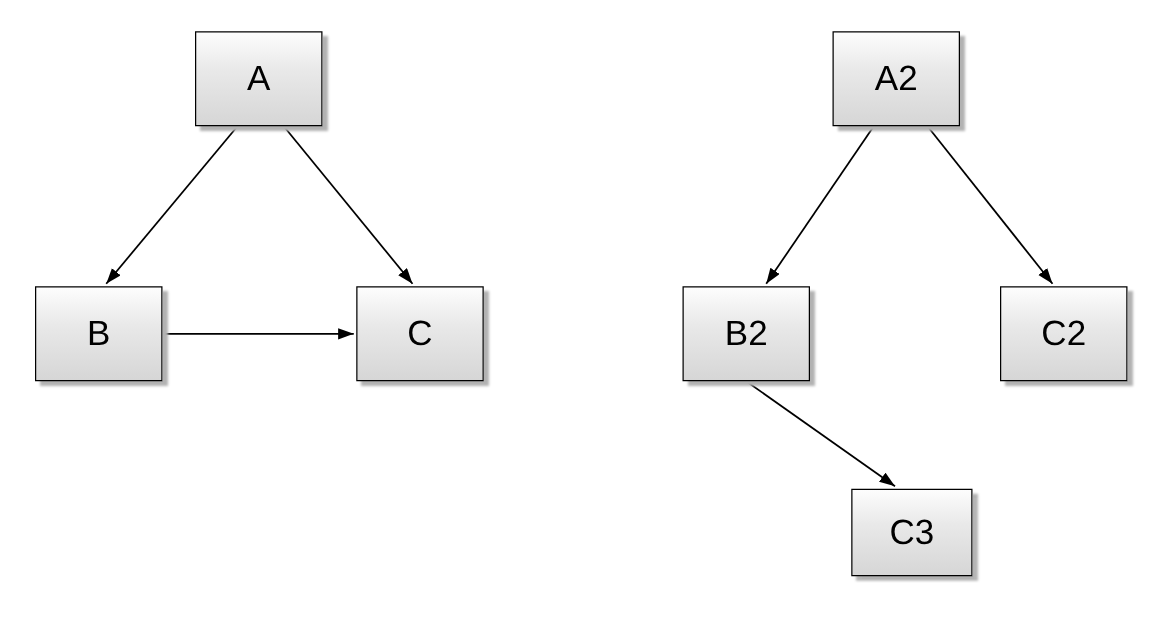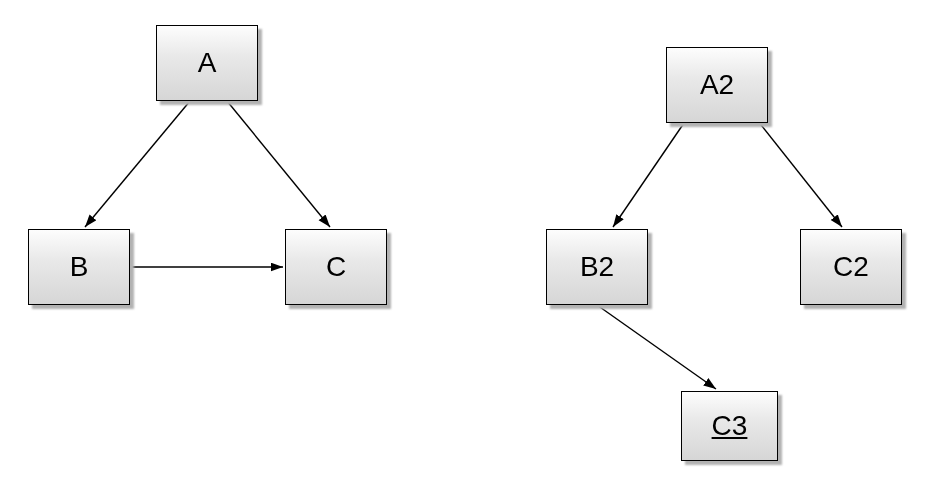--- a/index.html
+++ b/index.html
@@ -38,24 +38,24 @@
     font-size: 28px;
     color: #000000;
     line-height: 1;
     user-select: none;
   }
   
   .node-a  { left: 156px; top: 25px; }
   .node-b  { left: 28px;  top: 229px; }
   .node-c  { left: 285px; top: 229px; }
   
-  .node-a2 { left: 666px; top: 25px; margin-top: 22px; }
+  .node-a2 { left: 666px; top: 25px; }
   .node-b2 { left: 546px; top: 229px; text-align: right; }
   .node-c2 { left: 800px; top: 229px; }
-  .node-c3 { left: 681px; top: 391px; width: 95px; height: 68px; text-decoration: underline; }
+  .node-c3 { left: 681px; top: 391px; width: 95px; height: 68px; }
 </style>
 </head>
 <body>
 
 <div class="canvas">
 
   <svg class="edge-layer" width="940" height="504" viewBox="0 0 940 504" xmlns="http://www.w3.org/2000/svg">
     <defs>
       <marker id="arrowhead" markerWidth="14" markerHeight="10" refX="12.5" refY="4.5" orient="auto" markerUnits="userSpaceOnUse">
         <path d="M0,0 L12.5,4.5 L0,9 Z" fill="#000000"></path>

